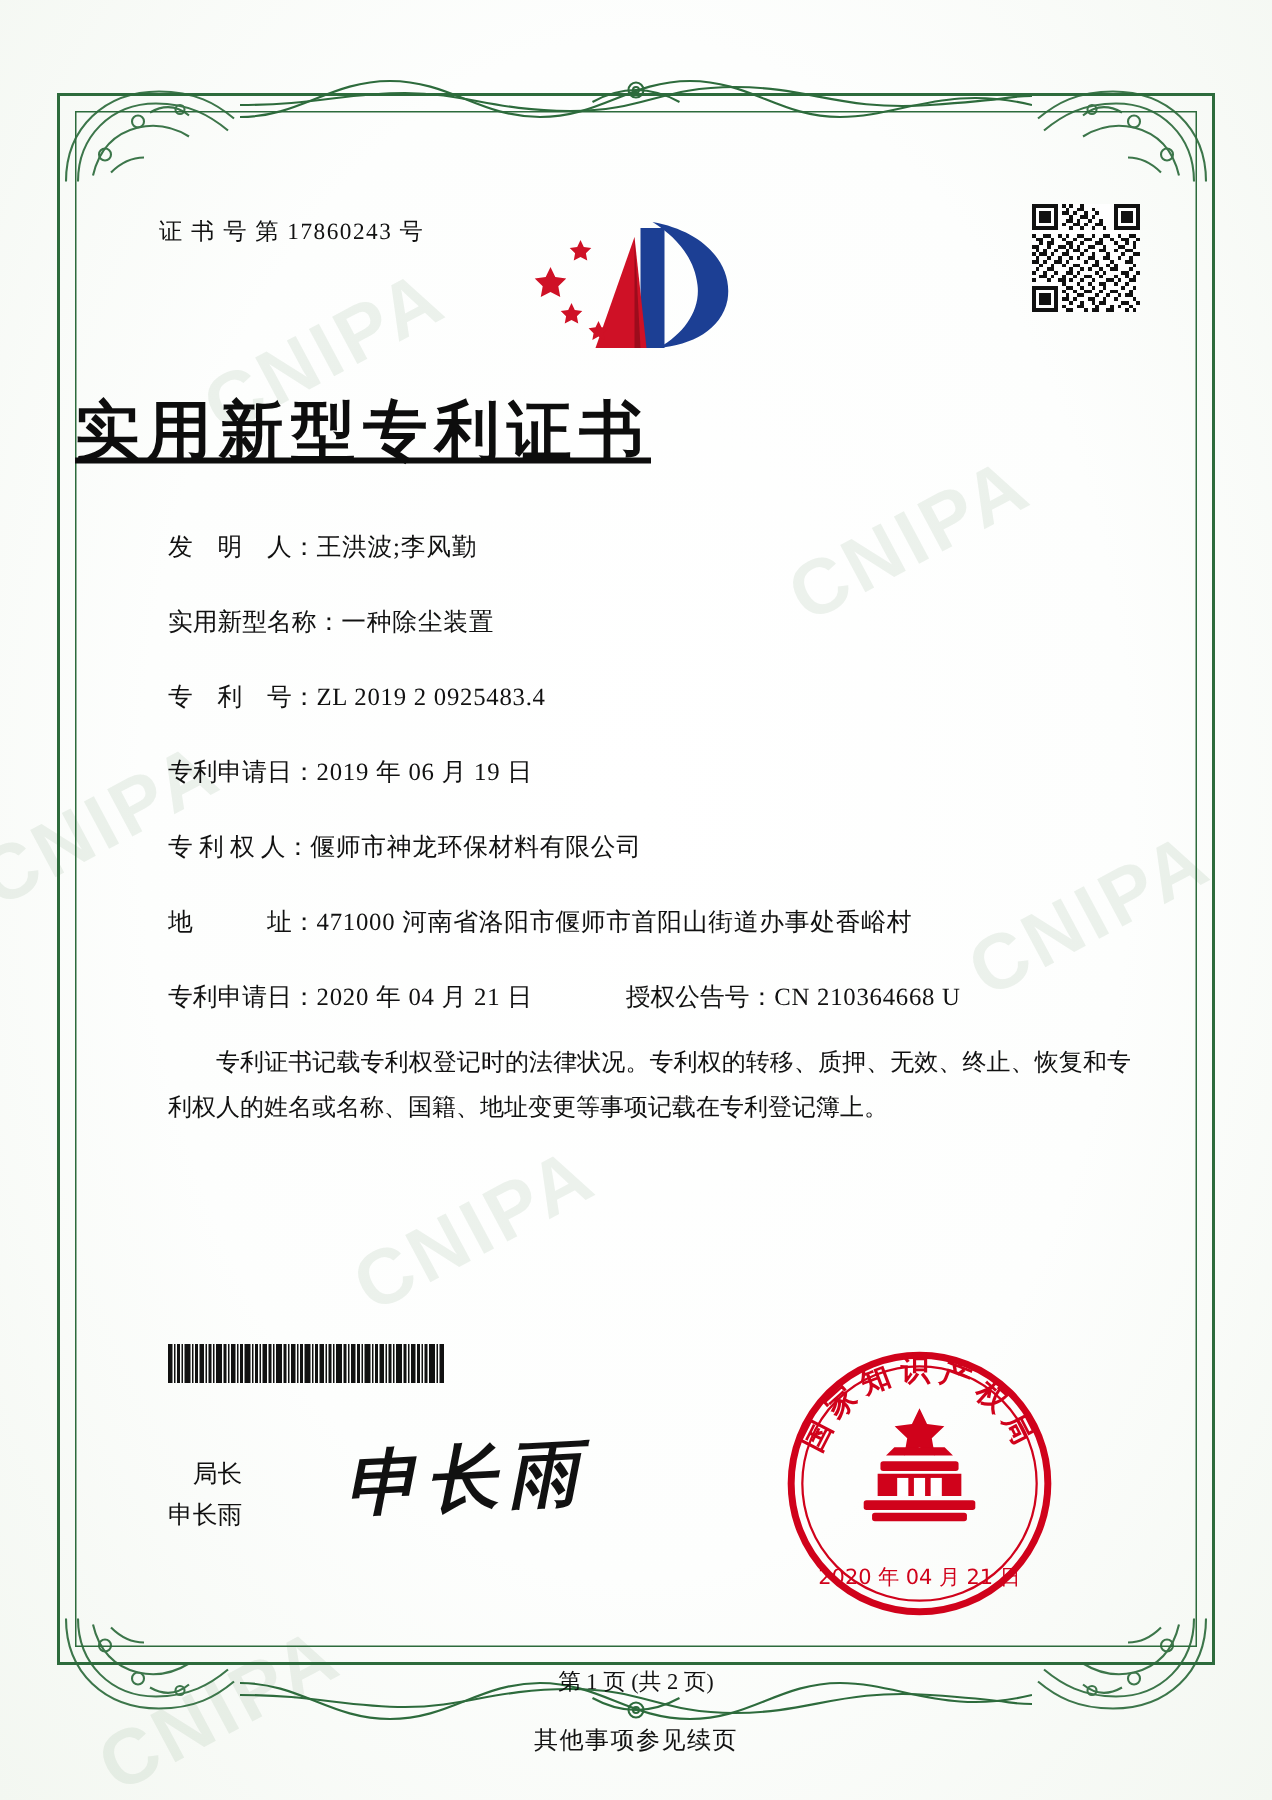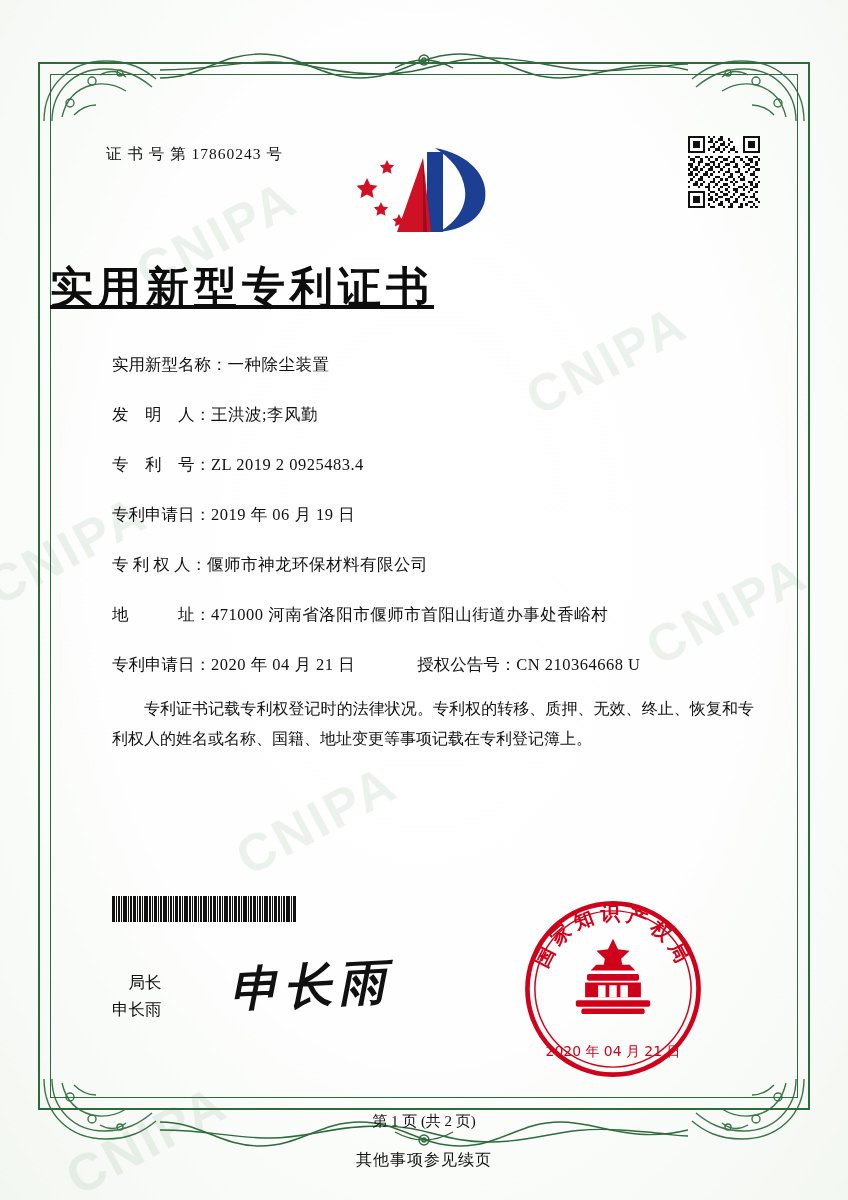--- a/index.html
+++ b/index.html
@@ -548,26 +548,26 @@
           <path d="M42 60 l2.2 4.6 5 .7 -3.6 3.5 .9 4.9 -4.5-2.3 -4.5 2.3 .9-4.9 -3.6-3.5 5-.7 Z"></path>
           <path d="M60 72 l2 4.2 4.6 .7 -3.3 3.2 .8 4.5 -4.1-2.2 -4.1 2.2 .8-4.5 -3.3-3.2 4.6-.7 Z"></path>
         </g>
       </svg>
     </div>
 
     <div class="title">实用新型专利证书</div>
 
     <div class="fields">
       <div class="field-row">
+        <span class="field-label">发　明　人：</span>
+        <span class="field-value">王洪波;李风勤</span>
+      </div>
+      <div class="field-row">
         <span class="field-label">实用新型名称：</span>
         <span class="field-value">一种除尘装置</span>
-      </div>
-      <div class="field-row">
-        <span class="field-label">发　明　人：</span>
-        <span class="field-value">王洪波;李风勤</span>
       </div>
       <div class="field-row">
         <span class="field-label">专　利　号：</span>
         <span class="field-value">ZL 2019 2 0925483.4</span>
       </div>
       <div class="field-row">
         <span class="field-label">专利申请日：</span>
         <span class="field-value">2019 年 06 月 19 日</span>
       </div>
       <div class="field-row">

